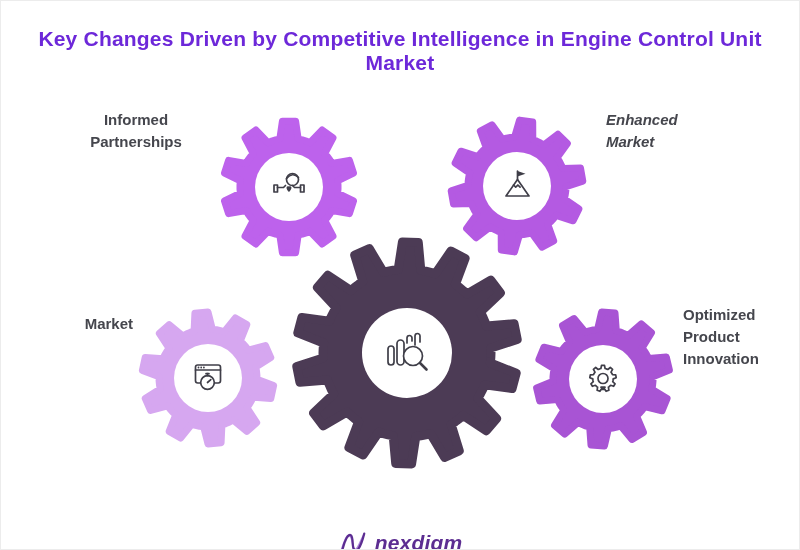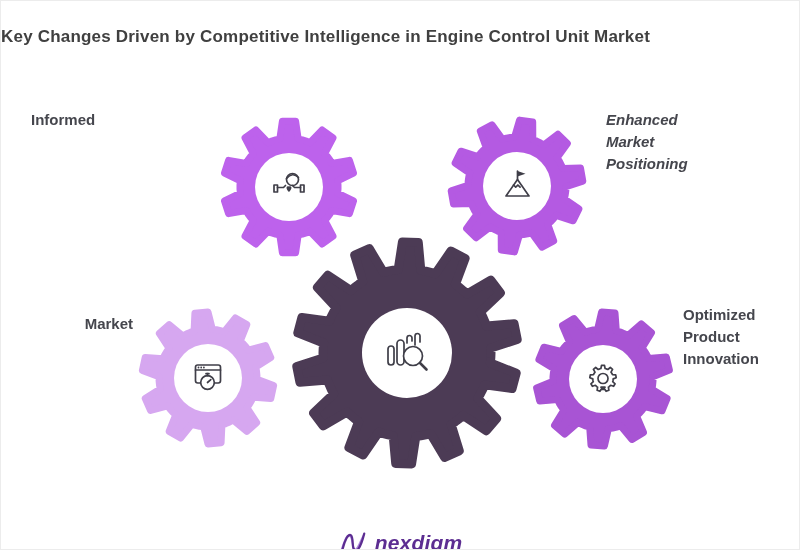--- a/index.html
+++ b/index.html
@@ -2,28 +2,28 @@
 <html><head>
 <meta charset="utf-8">
 <style>
   html,body{margin:0;padding:0;background:#fff;}
   #canvas{
     position:relative;width:798px;height:548px;background:#ffffff;
     border:1px solid #ececec;overflow:hidden;
     font-family:"Liberation Sans","DejaVu Sans",sans-serif;
   }
   #title{
-    position:absolute;top:26px;left:0;width:100%;text-align:left;
-    font-size:17px;font-weight:bold;color:#404040;letter-spacing:.2px;
+    position:absolute;top:26px;left:0;width:100%;text-align:center;
+    font-size:21px;font-weight:bold;color:#6d28d9;letter-spacing:.2px;
   }
   .gear-label{
     position:absolute;font-size:15px;font-weight:bold;color:#45464d;
     line-height:22px;
   }
-  #label-top-left{left:30px;top:108px;width:170px;text-align:left;}
+  #label-top-left{left:50px;top:108px;width:170px;text-align:center;}
   #label-top-right{left:605px;top:108px;width:170px;text-align:left;font-style:italic;}
   #label-left{left:0px;top:312px;width:132px;text-align:right;}
   #label-right{left:682px;top:303px;width:120px;text-align:left;}
   #diagram{position:absolute;left:0;top:0;}
   #logo{
     position:absolute;left:0;top:528px;width:100%;
     display:flex;justify-content:center;align-items:center;gap:7px;font-style:italic;
   }
   #logo-text{font-size:21px;font-weight:bold;color:#5c2d91;letter-spacing:.2px;}
   .icon{stroke:#3f3e48;fill:none;stroke-width:1.7;stroke-linecap:round;stroke-linejoin:round;}
@@ -100,25 +100,25 @@
         <path d="M0,-10 v-5 a2.5,2.5 0 0 1 5,0 v3"></path>
         <path d="M8,-8 v-9 a2.5,2.5 0 0 1 5,0 v6"></path>
         <circle class="whitefill" cx="6" cy="3" r="9.5"></circle>
         <line x1="13" y1="10" x2="19.5" y2="16.5" stroke-width="2.6"></line>
       </g>
     </g>
   </svg>
 
   <div id="label-top-left" class="gear-label">
     <div>Informed</div>
+    <div>Partnerships</div>
   </div>
   <div id="label-top-right" class="gear-label">
     <div>Enhanced</div>
     <div>Market</div>
-    <div>Positioning</div>
   </div>
   <div id="label-left" class="gear-label">
     <div>Market</div>
   </div>
   <div id="label-right" class="gear-label">
     <div>Optimized</div>
     <div>Product</div>
     <div>Innovation</div>
   </div>
 

